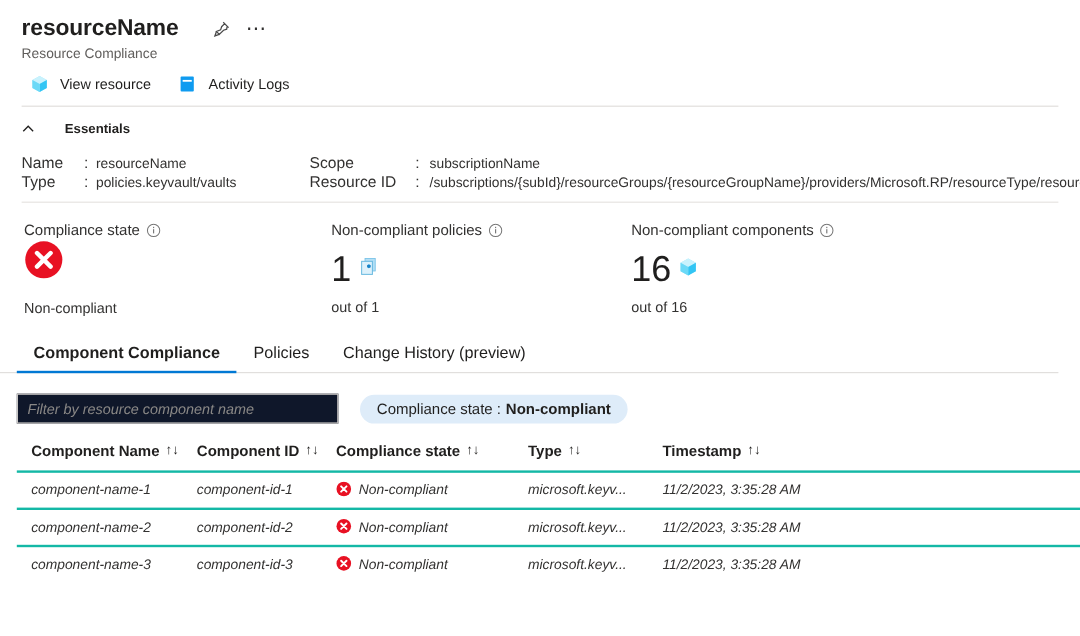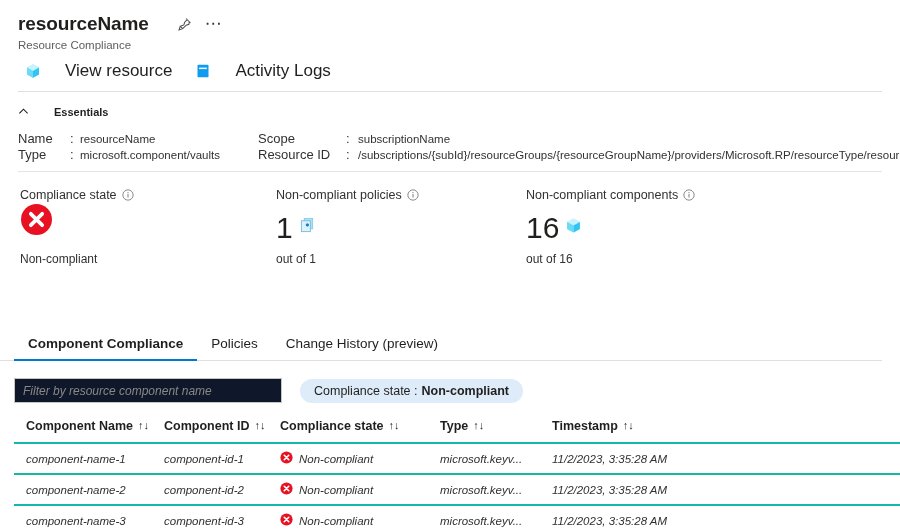--- a/index.html
+++ b/index.html
@@ -31,22 +31,22 @@
     font-size: 11.5px; color: #605e5c; margin-top: 1px;
   }
 
   
   .command-bar {
     display: flex; align-items: center;
     padding: 10px 0 10px 24px;
     gap: 22px;
   }
   .cmd {
-    display: inline-flex; align-items: center; gap: 24px;
-    font-size: 17px; color: #201f1e; cursor: pointer;
+    display: inline-flex; align-items: center; gap: 9px;
+    font-size: 12px; color: #201f1e; cursor: pointer;
   }
   .cmd-icon { width: 17px; height: 17px; display:inline-flex; align-items:center; justify-content:center;}
   .rule {
     height: 1px; background: #e1dfdd; margin: 0 18px 0 18px;
   }
 
   
   .essentials { padding: 11px 0 0 18px; }
   .essentials-head {
     display: inline-flex; align-items: center; gap: 25px;
@@ -96,21 +96,21 @@
     display: flex; align-items: flex-end; gap: 0;
     padding: 22px 0 0 14px;
     border-bottom: 1px solid #e1dfdd;
     margin: 0 18px 0 0;
   }
   .tab {
     font-size: 13.5px; color: #201f1e;
     padding: 0 14px 9px 14px;
     cursor: pointer; position: relative;
   }
-  .tab.active { font-weight: bold; margin-top: 48px; }
+  .tab.active { font-weight: bold; }
   .tab.active::after {
     content: ""; position: absolute; left: 0; right: 0; bottom: -1px;
     height: 2px; background: #0078d4;
   }
 
   
   .filter-row {
     display: flex; align-items: center; gap: 18px;
     padding: 17px 0 0 14px;
   }
@@ -213,21 +213,21 @@
   <div class="ess-grid">
     <span class="ess-label">Name</span>
     <span class="ess-colon">:</span>
     <span class="ess-value">resourceName</span>
     <span class="ess-label">Scope</span>
     <span class="ess-colon">:</span>
     <span class="ess-value">subscriptionName</span>
 
     <span class="ess-label">Type</span>
     <span class="ess-colon">:</span>
-    <span class="ess-value">microsoft.component/vaults</span>
+    <span class="ess-value">policies.keyvault/vaults</span>
     <span class="ess-label">Resource ID</span>
     <span class="ess-colon">:</span>
     <span class="ess-value-id">/subscriptions/{subId}/resourceGroups/{resourceGroupName}/providers/Microsoft.RP/resourceType/resourceName</span>
   </div>
 </div>
 <div class="ess-underline"></div>
 
 <div class="metrics">
 
   <div class="metric metric-1">

